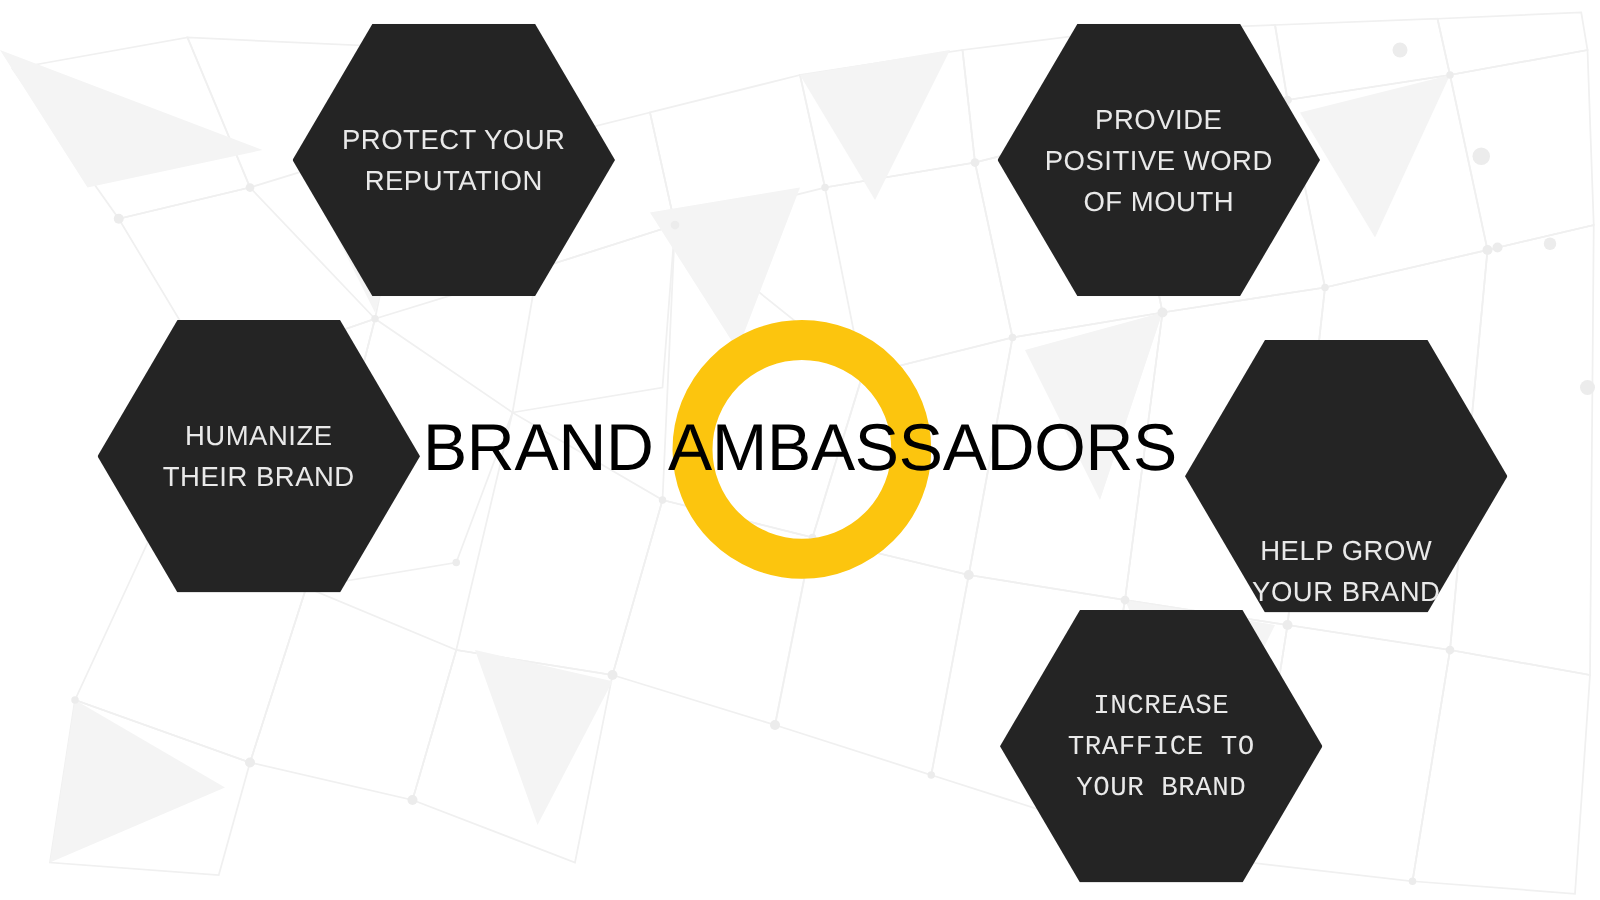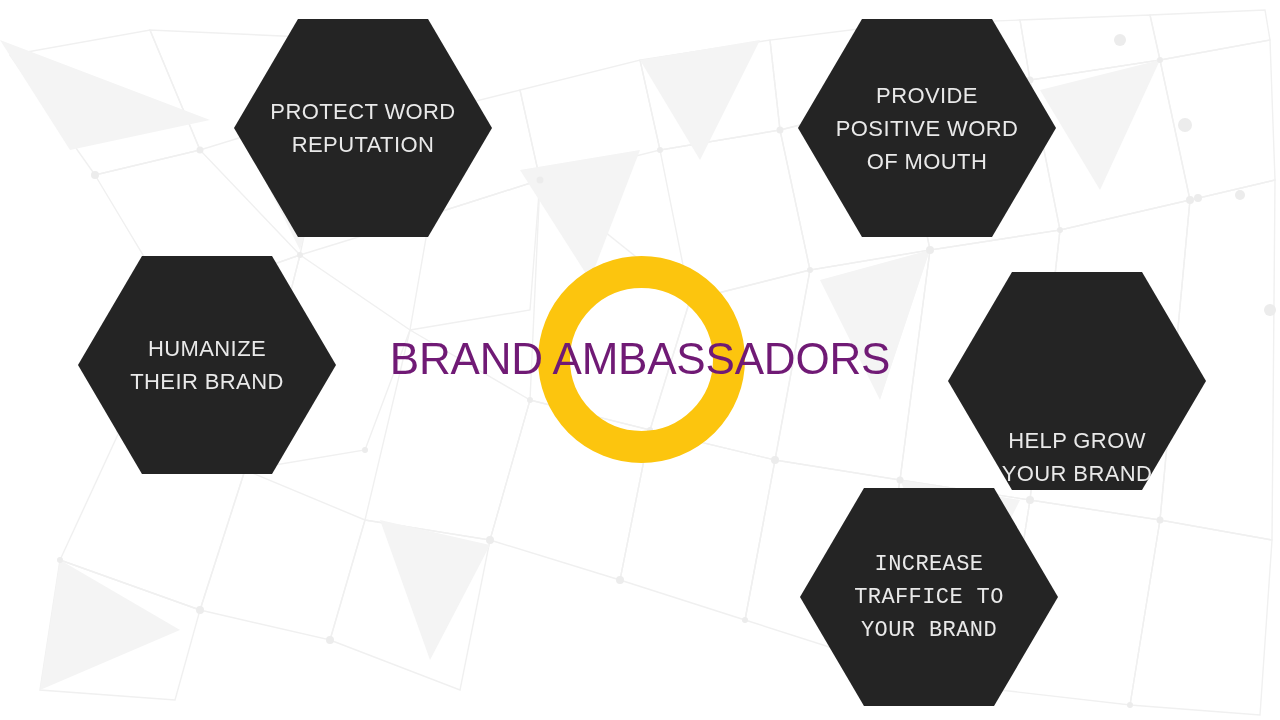--- a/index.html
+++ b/index.html
@@ -68,22 +68,22 @@
     border:32px solid #FCC50E;
     z-index:3;
   }
 
   #center-title {
     position:absolute;
     left:0; right:0;
     top:332px;
     text-align:center;
     z-index:4;
-    color:#701a75;
-    font-size:44px;
+    color:#000000;
+    font-size:53px;
     line-height:54px;
     font-weight:400;
     letter-spacing:-0.2px;
     white-space:nowrap;
   }
 </style>
 </head>
 <body>
 
 <div id="stage">
@@ -178,21 +178,21 @@
       <circle cx="1120" cy="40" r="6"></circle>
       <circle cx="1185" cy="125" r="7"></circle>
       <circle cx="1198" cy="198" r="4"></circle>
       <circle cx="1240" cy="195" r="5"></circle>
       <circle cx="1270" cy="310" r="6"></circle>
     </g>
   </svg>
 
   <div class="hex" id="hex-protect-reputation">
     <div class="hex-shape"></div>
-    <div class="hex-label">PROTECT WORD
+    <div class="hex-label">PROTECT YOUR
 REPUTATION</div>
   </div>
 
   <div class="hex" id="hex-positive-word">
     <div class="hex-shape"></div>
     <div class="hex-label">PROVIDE
 POSITIVE WORD
 OF MOUTH</div>
   </div>
 

